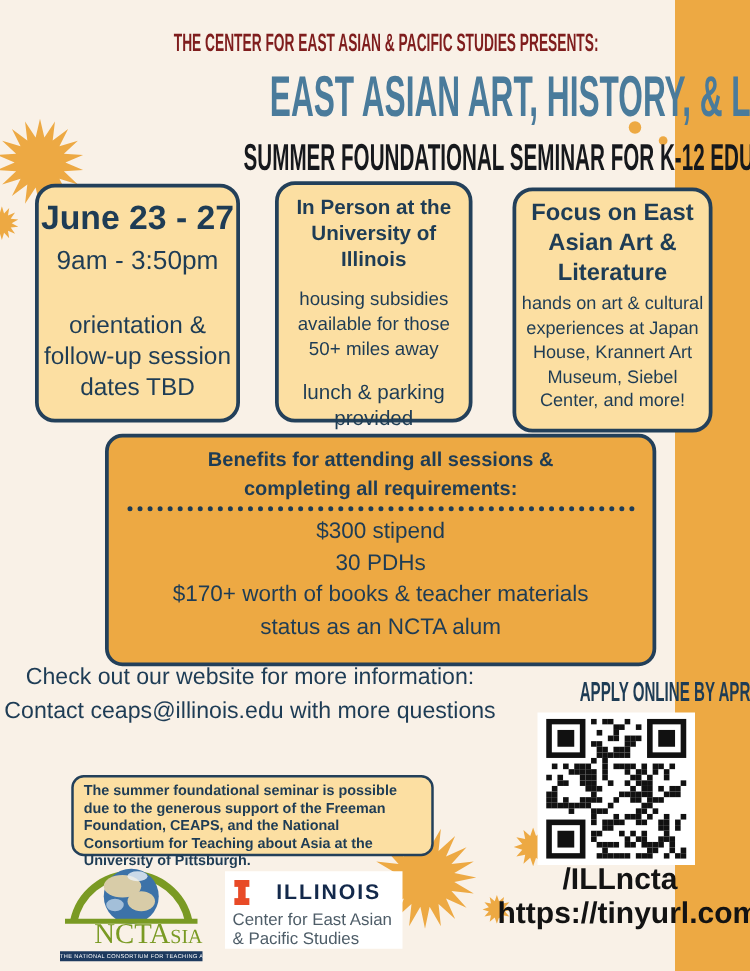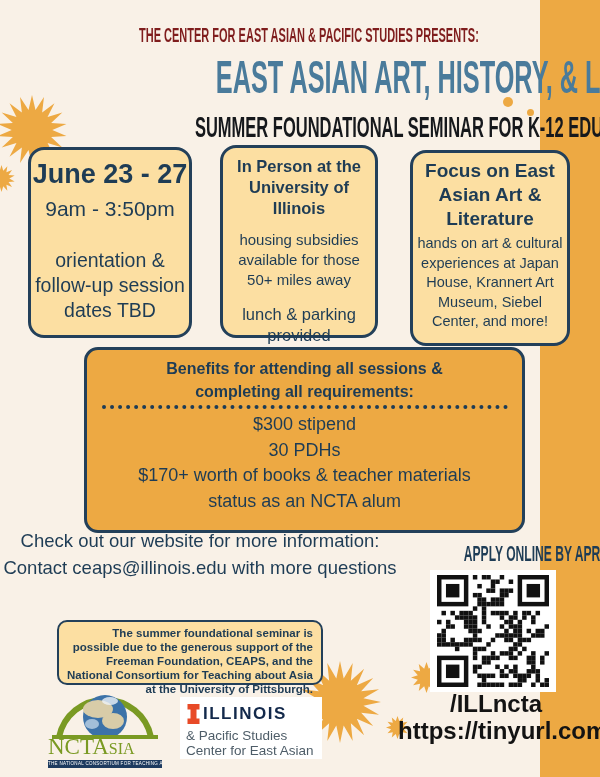--- a/index.html
+++ b/index.html
@@ -29,36 +29,36 @@
   .card3 .body{font-size:14.5px;line-height:19.5px;margin-top:3px;}
   .benefits{left:84px;top:347px;width:435px;height:172px;background:#eda943;
             border:3px solid #23405a;border-radius:14px;padding-top:8px;}
   .benefits .t{font-size:16px;font-weight:bold;line-height:22.5px;}
   .benefits .dotline{width:406px;margin:2px auto 3px auto;border-bottom:4px dotted #1e3c55;}
   .benefits .item{font-size:18px;line-height:25.5px;}
   .webblock{top:530px;left:0;width:400px;}
   .webblock .l1{font-size:18.5px;}
   .webblock .l2{font-size:25px;font-weight:bold;margin-top:3px;}
   .webblock .l3{font-size:18.5px;margin-top:5px;}
-  .funding{left:57px;top:620px;width:266px;height:65px;background:#fcdfa2;border:2.5px solid #23405a;
-           border-radius:10px;box-sizing:border-box;padding:4px 8px;text-align:right;
+  .funding{left:57px;top:620px;width:290px;height:65px;background:#fcdfa2;border:2.5px solid #23405a;
+           border-radius:10px;box-sizing:border-box;padding:4px 8px;text-align:left;
            font-size:11.5px;font-weight:bold;line-height:14px;color:#1e3c55;}
   .applyhdr{top:541px;left:397px;width:200px;font-size:22px;color:#1e3c55;}
   .qrpad{left:430px;top:570px;width:126px;height:122px;background:#fff;box-sizing:border-box;padding:5px;}
   .qrpad svg{width:100%;height:100%;display:block;}
   .urlblock{top:690px;left:398px;width:196px;font-size:24px;font-weight:bold;color:#131313;line-height:27px;}
   .nctalogo{left:48px;top:691px;width:114px;}
   .nctalogo svg{display:block;margin:0 auto;}
-  .nctaname{font-family:"Liberation Serif",serif;color:#7a9a23;text-align:left;line-height:20px;margin-top:-4px;}
+  .nctaname{font-family:"Liberation Serif",serif;color:#7a9a23;text-align:right;line-height:20px;margin-top:-4px;}
   .nctaname .big{font-size:23px;}
   .nctaname .small{font-size:16px;}
   .nctabar{margin-top:1px;background:#1d3a5f;color:#fff;font-size:4.5px;line-height:8px;
            text-align:center;letter-spacing:.3px;white-space:nowrap;overflow:hidden;}
   .illogo{left:180px;top:697px;width:142px;height:62px;background:#fff;box-sizing:border-box;padding:7px 6px;}
-  .ilrow{display:flex;align-items:center;gap:2px;}
+  .ilrow{display:flex;align-items:center;gap:20px;}
   .ilname{font-size:17px;font-weight:bold;color:#13294b;letter-spacing:1.5px;}
   .ilcenter{font-size:13.5px;color:#4e5d68;line-height:15px;margin-top:4px;}
 </style>
 </head>
 <body>
 
 <div class="page">
 
   <div class="band"></div>
 
@@ -353,18 +353,18 @@
       <svg width="15" height="20" viewBox="0 0 14 20">
         <g fill="#e84a27">
             <rect x="1" y="0" width="12" height="5.5"></rect>
             <rect x="4" y="4" width="6" height="12"></rect>
             <rect x="1" y="14.5" width="12" height="5.5"></rect>
           </g>
       </svg>
       <span class="ilname">ILLINOIS</span>
     </div>
     <div class="ilcenter">
+      <div>Center for East Asian</div>
       <div>&amp; Pacific Studies</div>
-      <div>Center for East Asian</div>
     </div>
   </div>
 
 </div>
 
 </body></html>

